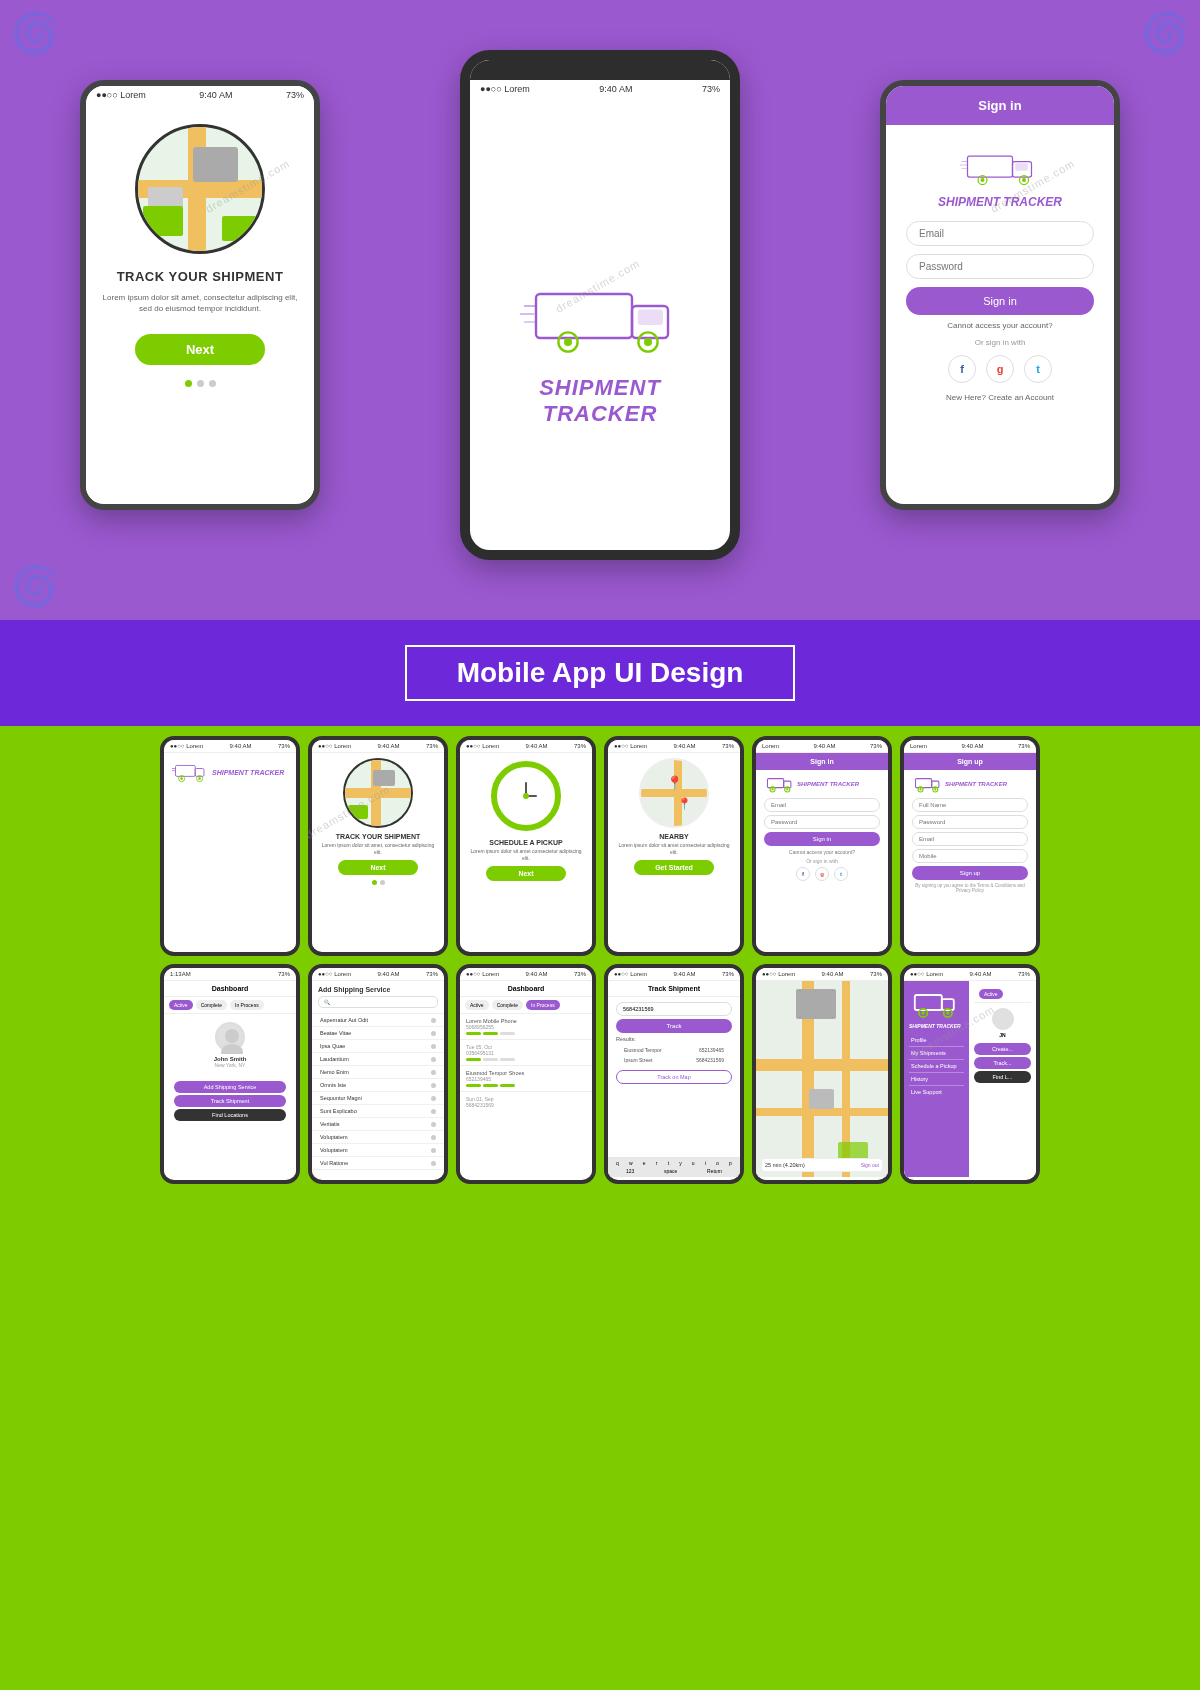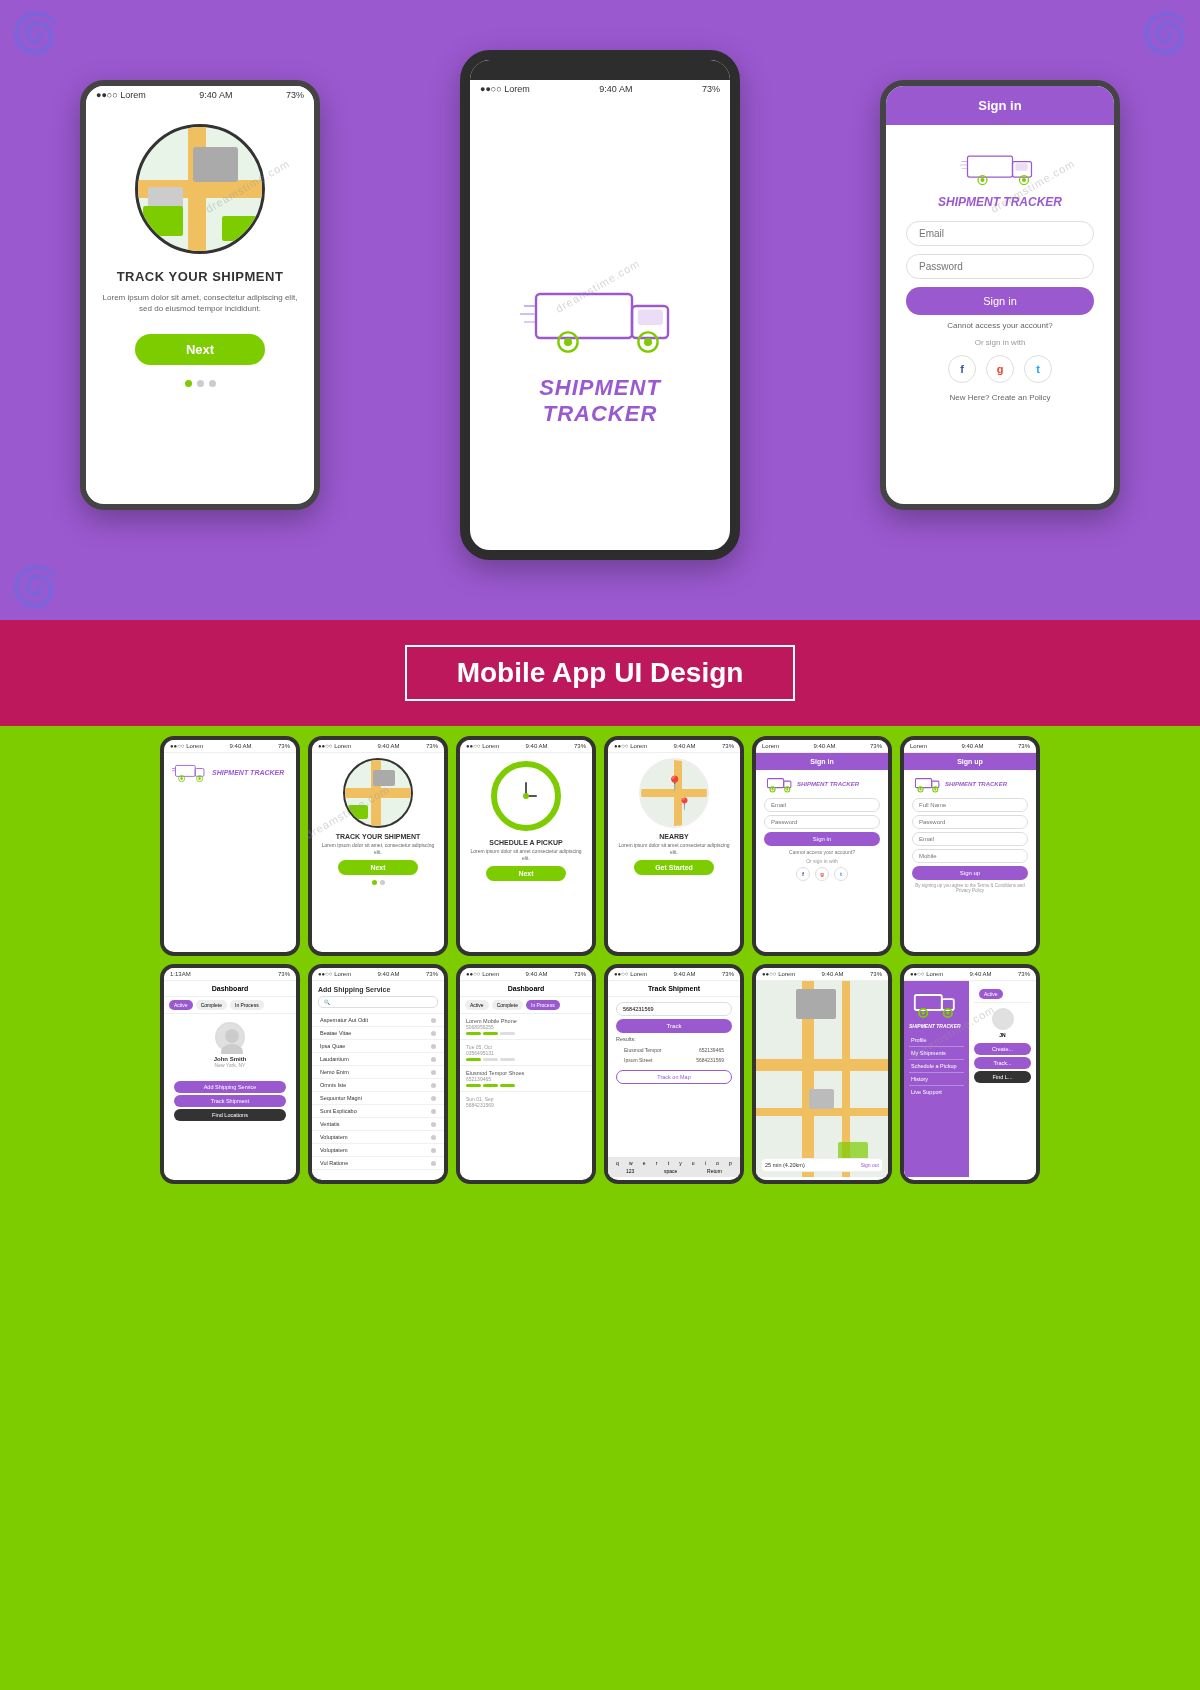--- a/index.html
+++ b/index.html
@@ -325,21 +325,21 @@
     .social-t { color: #1da1f2; }
 
     .new-account {
       font-size: 8px;
       color: #666;
     }
 
     
     .middle-banner {
       width: 100%;
-      background: #be185d;
+      background: #6d28d9;
       padding: 25px 9px;
       text-align: center;
       position: relative;
     }
 
     .banner-box {
       display: inline-block;
       border: 2px solid white;
       padding: 10px 50px;
     }
@@ -780,21 +780,21 @@
       <input class="signin-input" type="text" placeholder="Email" style="">
       <input class="signin-input" type="password" placeholder="Password" style="">
       <button class="signin-btn">Sign in</button>
       <div class="cannot-access">Cannot access your account?</div>
       <div class="or-signin">Or sign in with</div>
       <div class="social-icons">
         <div class="social-icon social-f">f</div>
         <div class="social-icon social-g">g</div>
         <div class="social-icon social-t">t</div>
       </div>
-      <div class="new-account">New Here? Create an Policy</div>
+      <div class="new-account">New Here? Create an Account</div>
     </div>
   </div>
 </div>
 
 <div class="middle-banner">
   <div class="banner-box">
     <div class="banner-title">Mobile App UI Design</div>
   </div>
 </div>
 

